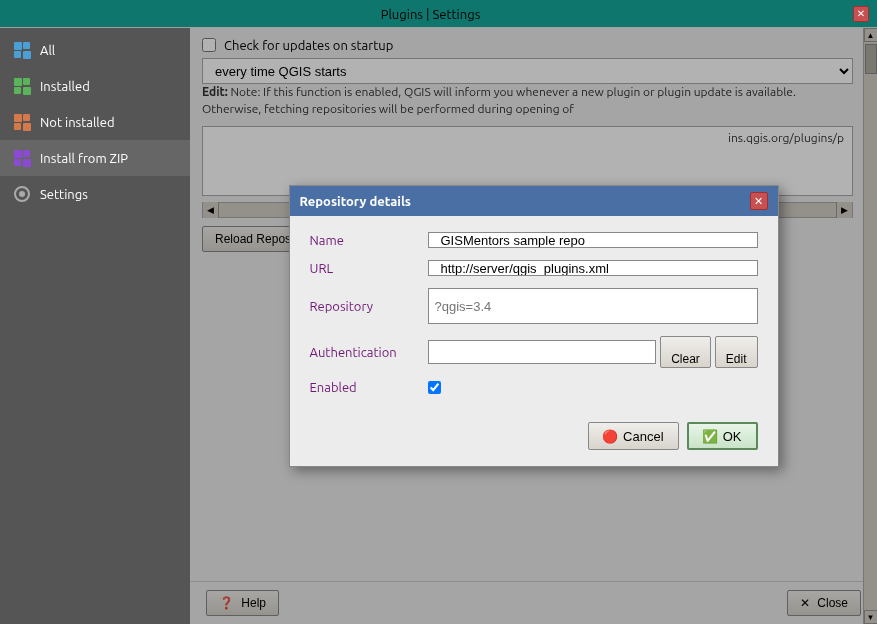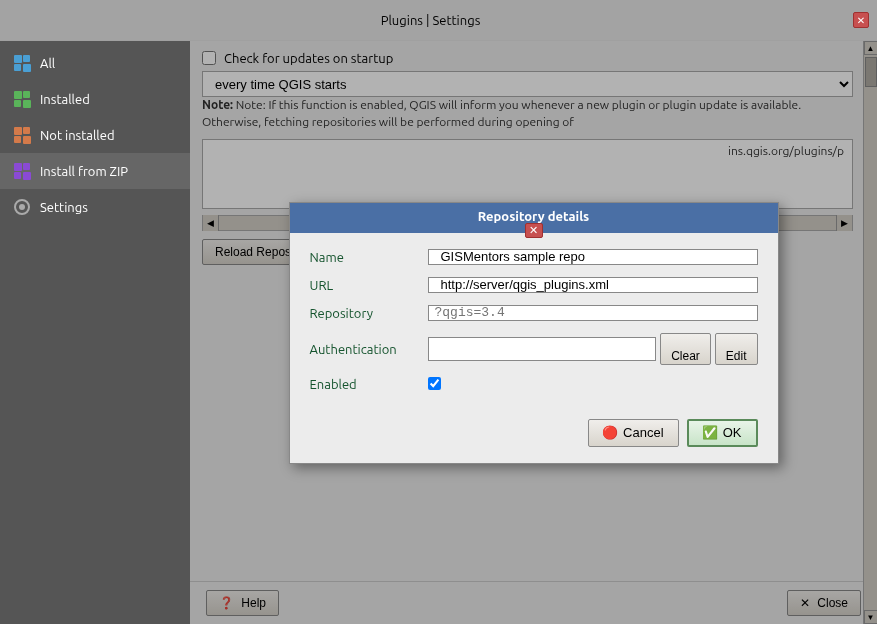--- a/index.html
+++ b/index.html
@@ -19,23 +19,23 @@
     .main-dialog {
       width: 877px;
       height: 624px;
       background: #ececec;
       display: flex;
       flex-direction: column;
       position: relative;
     }
 
     .main-title-bar {
-      background: #a3a3a3;
+      background: #0f766e;
       border-bottom: 1px solid #a0a0a0;
-      padding: 20px 8px;
+      padding: 7px 8px;
       display: flex;
       align-items: center;
       justify-content: space-between;
       height: 28px;
     }
 
     .main-title-bar span {
       font-size: 13px;
       color: #000;
       flex: 1;
@@ -190,21 +190,20 @@
       flex-direction: column;
     }
 
     .modal-title-bar {
       background: #4a6fa5;
       padding: 6px 10px;
       display: flex;
       align-items: center;
       justify-content: space-between;
       height: 30px;
-      flex-direction: column;
     }
 
     .modal-title {
       color: white;
       font-size: 13px;
       font-weight: bold;
     }
 
     .modal-close-btn {
       width: 18px;
@@ -229,43 +228,42 @@
 
     .form-row {
       display: flex;
       align-items: center;
       gap: 8px;
     }
 
     .form-label {
       width: 110px;
       font-size: 13px;
-      color: #14532d;
+      color: #701a75;
       text-align: left;
       flex-shrink: 0;
     }
 
     .form-input {
       flex: 1;
       padding: 3px 12px;
       border: 1px solid #888;
       background: white;
       font-size: 13px;
       height: 16px;
     }
 
     .form-input-placeholder {
       flex: 1;
       padding: 3px 6px;
       border: 1px solid #888;
       background: white;
       font-size: 13px;
-      height: 16px;
+      height: 36px;
       color: #aaa;
-      font-family: Liberation Mono, monospace;
     }
 
     .auth-row {
       display: flex;
       align-items: center;
       gap: 4px;
     }
 
     .auth-input {
       flex: 1;
@@ -444,21 +442,21 @@
           <select class="dropdown-select">
             <option>every time QGIS starts</option>
             <option>once a day</option>
             <option>once a week</option>
             <option>once a month</option>
             <option>never</option>
           </select>
         </div>
 
         <div class="note-text">
-          <strong>Note:</strong> <span>Note: If this function is enabled, QGIS will inform you whenever a new plugin or plugin update is available. Otherwise, fetching repositories will be performed during opening of</span>
+          <strong>Edit:</strong> <span>Note: If this function is enabled, QGIS will inform you whenever a new plugin or plugin update is available. Otherwise, fetching repositories will be performed during opening of</span>
         </div>
 
         <div style="height: 70px; background: white; border: 1px solid #aaa; margin-bottom: 6px; overflow: hidden; position: relative;">
           <div style="padding: 4px 8px; font-size:12px; color:#333; text-align:right;">
             <span>ins.qgis.org/plugins/p</span>
           </div>
         </div>
 
         <div style="display:flex; align-items:center; height:16px; background:#d4d0c8; border:1px solid #aaa; margin-bottom:8px;">
           <div style="width:16px; height:16px; background:#d4d0c8; border-right:1px solid #999; display:flex;align-items:center;justify-content:center;font-size:9px; cursor:pointer;">◀</div>

